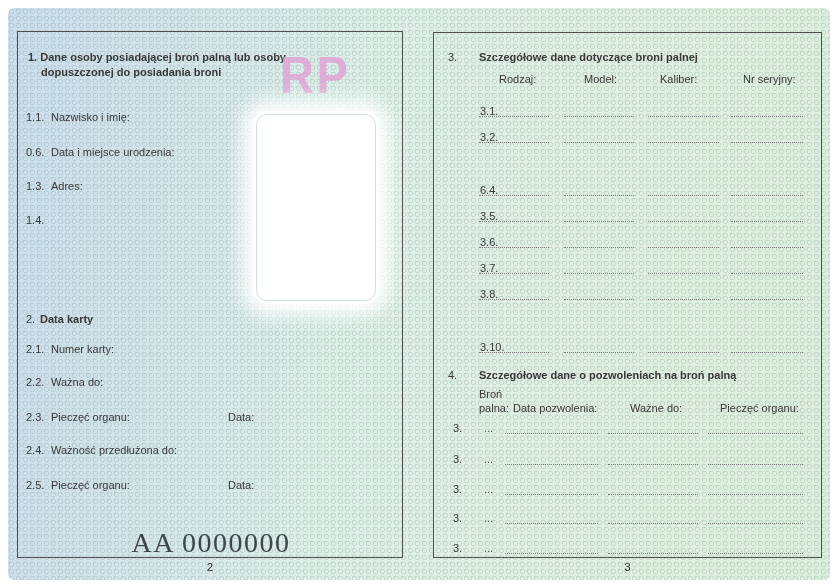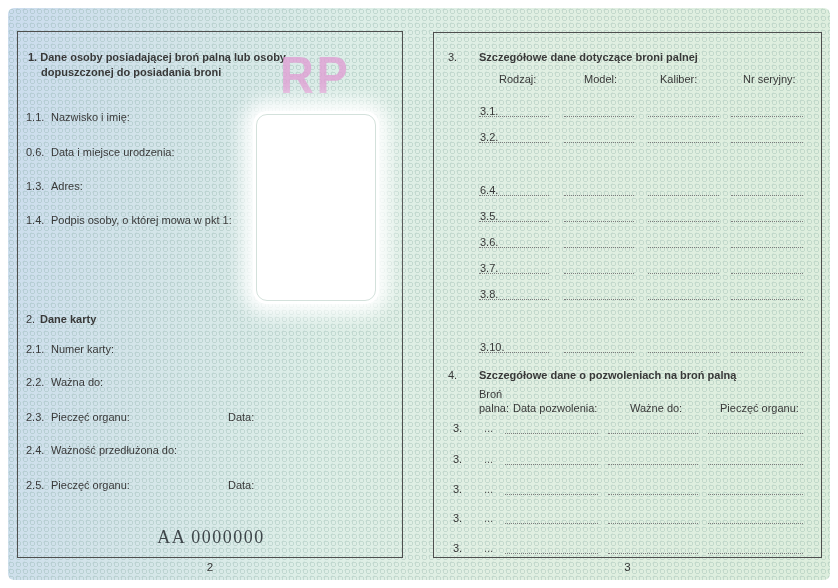--- a/index.html
+++ b/index.html
@@ -31,21 +31,21 @@
            background:#ffffff; border-radius:14px;
            box-shadow:0 0 18px 11px rgba(255,255,255,0.95); z-index:2; }
   .photo::after { content:""; position:absolute; inset:3px;
                   border:1px solid rgba(175,200,190,0.55); border-radius:11px; }
   .fnum   { position:absolute; left:8px; }
   .flabel { position:absolute; left:33px; }
   .fextra { position:absolute; left:210px; }
   .s2-num   { position:absolute; left:8px; }
   .s2-title { position:absolute; left:22px; font-weight:bold; }
   .serial { position:absolute; left:100px; top:495px; width:186px; text-align:center;
-            font-family:"Liberation Serif", serif; font-size:18px;
+            font-family:"Liberation Serif", serif; font-size:28px;
             letter-spacing:1.5px; color:#3e464a; }
 
   
   .secnum  { position:absolute; left:14px; }
   .sectitle{ position:absolute; left:45px; font-weight:bold; }
   .ch1 { left:65px; }  .ch2 { left:150px; } .ch3 { left:226px; } .ch4 { left:309px;text-align:right; }
   .row { position:absolute; left:0; width:100%; height:13px; }
   .rnum3 { position:absolute; left:14px;margin-left:32px; }
   .dl { position:absolute; top:1px; height:11px; border-bottom:1px dotted #7d7d7d; }
   .c1 { left:45px;  width:70px; }
@@ -80,26 +80,25 @@
     <div class="row" style="top:114px">
       <span class="fnum">0.6.</span>
       <span class="flabel">Data i miejsce urodzenia:</span>
     </div>
     <div class="row" style="top:148px">
       <span class="fnum">1.3.</span>
       <span class="flabel">Adres:</span>
     </div>
     <div class="row" style="top:182px">
       <span class="fnum">1.4.</span>
-      <span class="flabel">Podpis osoby, o której mowa w pkt 1:</span>
     </div>
 
     <div class="row" style="top:281px">
       <span class="s2-num">2.</span>
-      <span class="s2-title">Dane karty</span>
+      <span class="s2-title">Data karty</span>
     </div>
 
     <div class="row" style="top:311px">
       <span class="fnum">2.1.</span>
       <span class="flabel">Numer karty:</span>
     </div>
     <div class="row" style="top:344px">
       <span class="fnum">2.2.</span>
       <span class="flabel">Ważna do:</span>
     </div>

